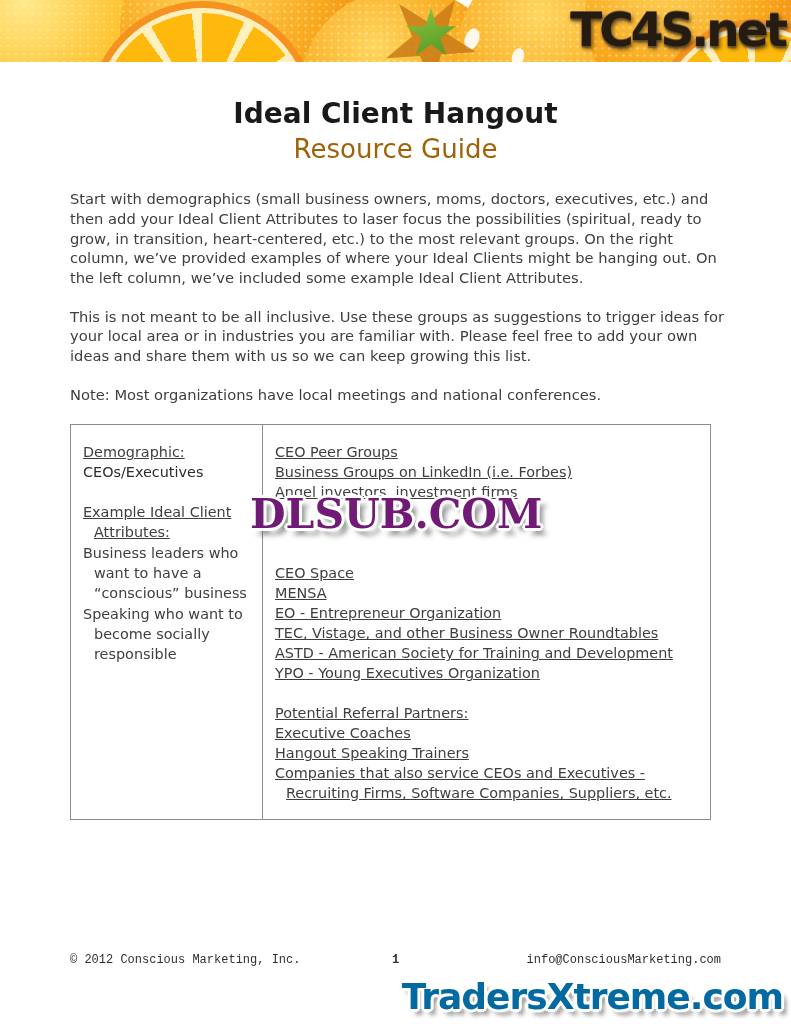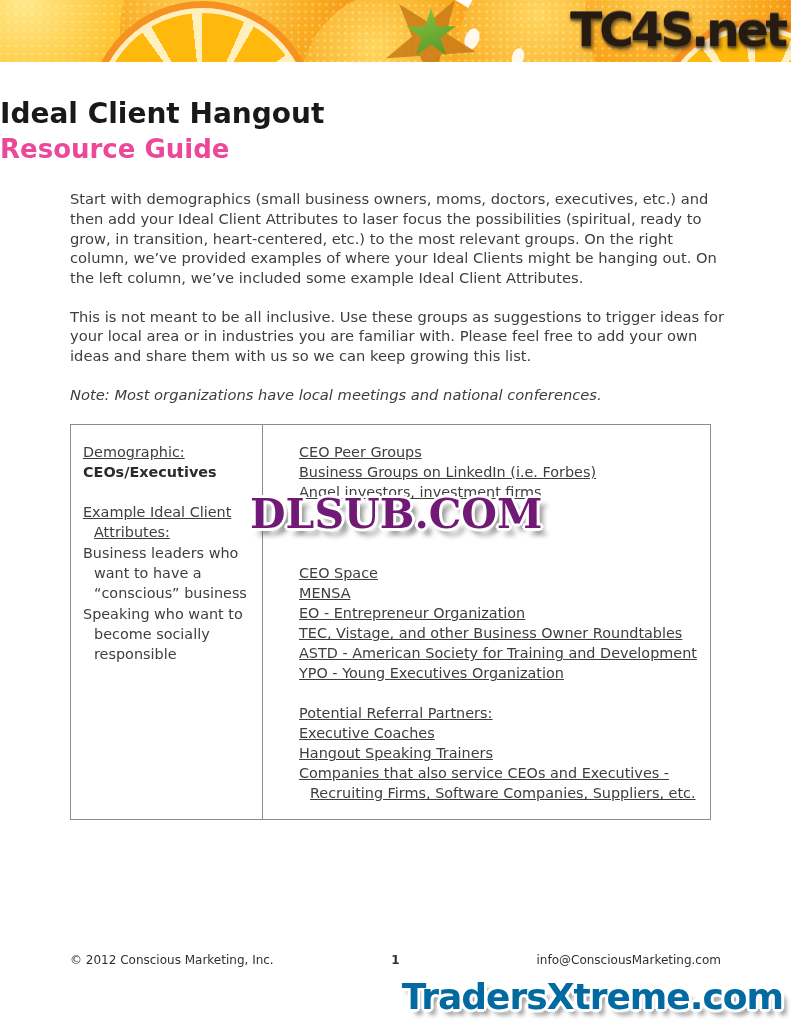--- a/index.html
+++ b/index.html
@@ -69,52 +69,51 @@
     top: 2px;
     right: 6px;
     font-size: 47px;
     font-weight: bold;
     letter-spacing: -3px;
     color: #261b10;
     text-shadow: 0 2px 2px rgba(90,70,40,0.9), 0 -1px 0 #6e5c44, 2px 3px 4px rgba(0,0,0,0.5);
   }
 
   
-  .title-block { margin-top: 34px; color: #191919; }
+  .title-block { text-align: center; margin-top: 34px; color: #191919; }
   .title-main  { font-size: 28px; font-weight: bold; line-height: 1.25; }
-  .title-sub   { font-size: 26px; font-weight: bold; line-height: 1.4; color: #ec4899; }
+  .title-sub   { font-size: 26px; font-weight: normal; line-height: 1.4; color: #a16207; }
 
   
   .intro { width: 655px; margin: 22px auto 0 70px; font-size: 14.7px; line-height: 19.6px; color: #3e3e3e; }
   .intro p { margin-bottom: 19.5px; }
-  .intro .note { font-style: italic; margin-top: 16px; }
+  .intro .note { margin-top: 16px; }
 
   
   .hangout-table {
     display: flex;
     width: 641px;
     margin-left: 70px;
     border: 1px solid #8c8c8c;
     min-height: 396px;
     background: #ffffff;
-    gap: 24px;
   }
   .cell { font-size: 14.4px; line-height: 20px; color: #3e3e3e; }
   .cell-left {
     width: 192px;
     border-right: 1px solid #8c8c8c;
     padding: 17px 6px 0 12px;
   }
   .cell-right {
     flex: 1;
     padding: 17px 10px 0 12px;
     text-decoration: underline;
   }
   .u { text-decoration: underline; }
-  .b { font-weight: bold; color: #2b2b2b; }
+  .b { font-weight: normal; color: #2b2b2b; }
   .hang { padding-left: 11px; text-indent: -11px; }
   .spacer20 { height: 20px; }
   .spacer60 { height: 61px; }
   .list-line { white-space: normal; }
 
   
   .wm-center {
     position: absolute;
     left: 250px;
     top: 490px;
@@ -150,20 +149,21 @@
   
   .footer {
     position: absolute;
     top: 953px;
     left: 70px;
     right: 70px;
     display: flex;
     align-items: center;
     font-size: 12px;
     color: #2f2f2f;
+    font-family: Liberation Mono, monospace;
   }
   .footer-left  { flex: 1; text-align: left; }
   .footer-page  { width: 40px; text-align: center; font-weight: bold; }
   .footer-right { flex: 1; text-align: right; }
 </style>
 </head>
 <body>
 
 <div class="page">
 

